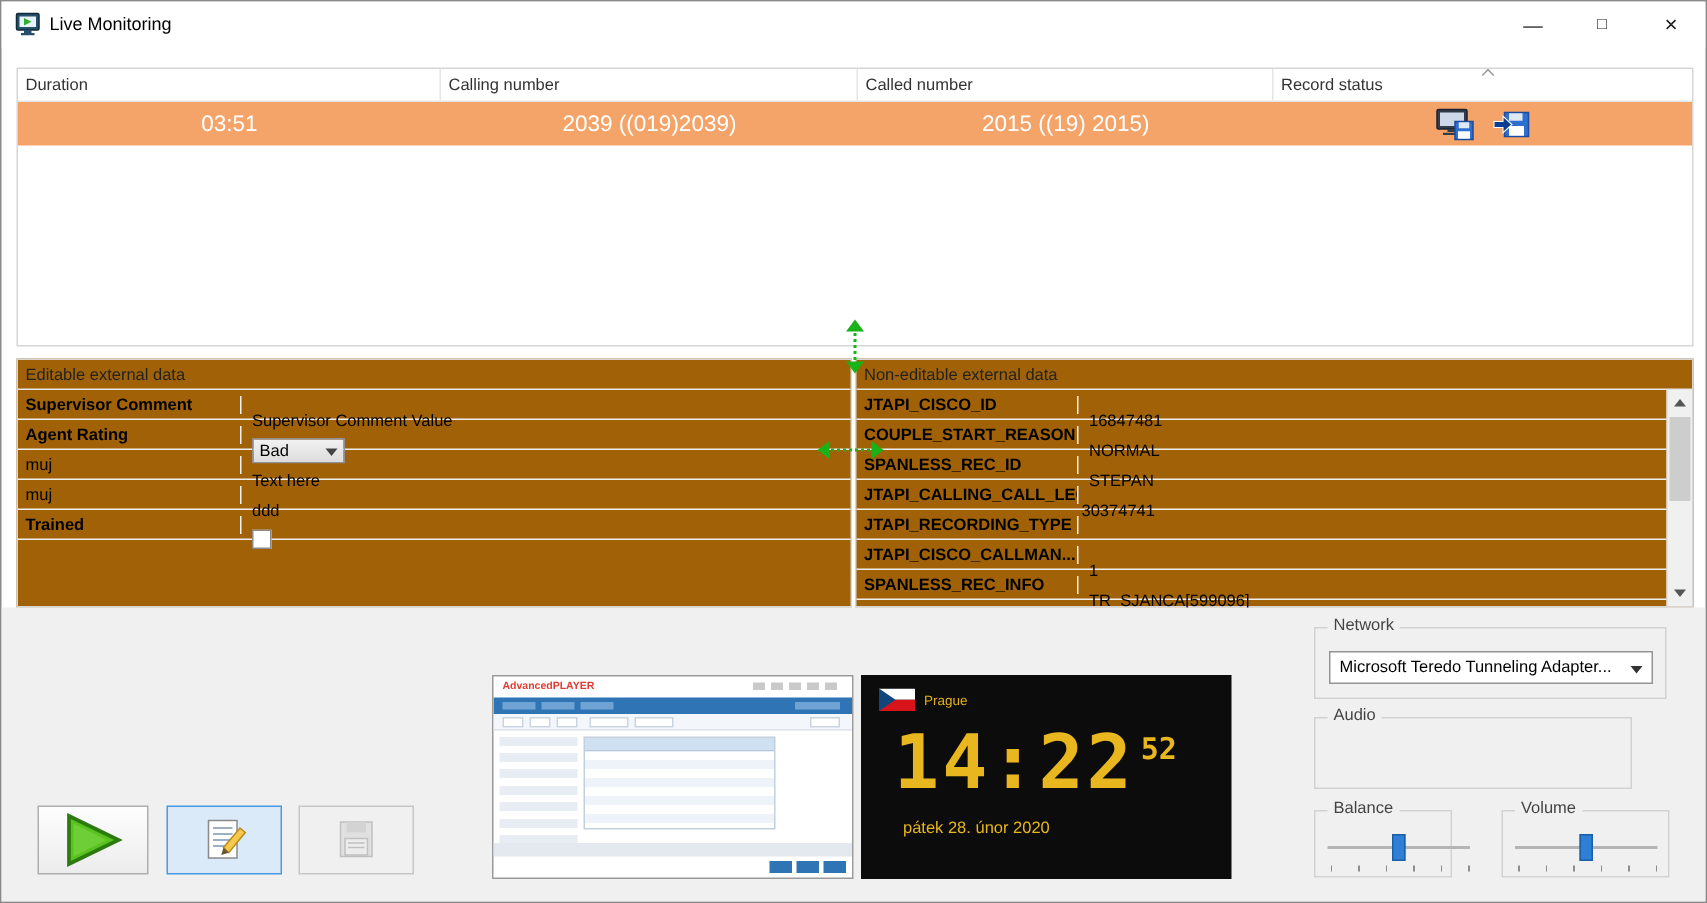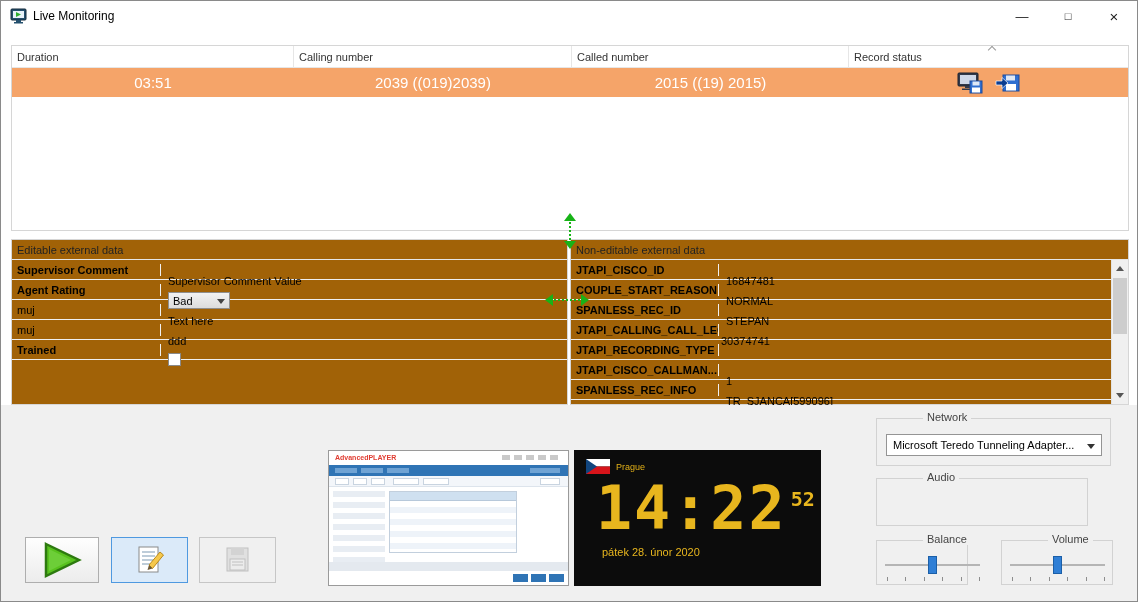--- a/index.html
+++ b/index.html
@@ -81,27 +81,27 @@
   .tp-table .bd { position:absolute; top:9px; left:0; right:0; bottom:0;
       background:repeating-linear-gradient(to bottom,#ffffff 0,#ffffff 6px,#eef3f9 6px,#eef3f9 12px); }
   .tp-strip { position:absolute; left:0; right:0; bottom:14px; height:9px; background:#e4e9ef; }
   .tp-foot { position:absolute; right:4px; bottom:3px; display:flex; gap:3px; }
   .tp-foot i { width:15px; height:8px; background:#2f74b5; display:block; }
 
   .thumb-clock { position:absolute; left:573px; top:45px; width:247px; height:136px; background:#0c0c0c; overflow:hidden; }
   .flag { position:absolute; left:12px; top:9px; width:24px; height:15px; }
   .clock-city { position:absolute; left:42px; top:12px; font-size:9px; color:#e2b018; }
   .clock-time { position:absolute; left:22px; top:34px; display:flex; align-items:flex-start; color:#e8b61e; font-family:"DejaVu Sans Mono", monospace; font-weight:bold; }
-  .clock-hhmm { font-size:60px; line-height:48px; letter-spacing:2px; }
+  .clock-hhmm { font-size:50px; line-height:48px; letter-spacing:2px; }
   .clock-sec { font-size:20px; line-height:22px; margin-top:4px; margin-left:4px; }
   .clock-date { position:absolute; left:28px; top:96px; font-size:11px; color:#e8b61e; }
 
   
   .group { position:absolute; border:1px solid #d2d2d2; }
-  .group-label { position:absolute; top:-8px; left:8px; background:#f0f0f0; padding:0 4px; font-size:11px; color:#444;margin-left:38px; }
+  .group-label { position:absolute; top:-8px; left:8px; background:#f0f0f0; padding:0 4px; font-size:11px; color:#444; }
   .g-network { left:875px; top:13px; width:235px; height:48px; }
   .g-audio   { left:875px; top:73px; width:212px; height:48px; }
   .g-balance { left:875px; top:135px; width:92px; height:45px; }
   .g-volume  { left:1000px; top:135px; width:112px; height:45px; }
 
   .combo { position:absolute; left:9px; top:15px; width:216px; height:22px; background:#fff; border:1px solid #949494; font-size:11px; line-height:20px; padding-left:6px; white-space:nowrap; overflow:hidden; }
   .combo .chev { position:absolute; right:6px; top:9px; width:0; height:0; border-left:4px solid transparent; border-right:4px solid transparent; border-top:5px solid #333; }
 
   .slider { position:absolute; left:8px; top:14px; width:95px; height:26px; }
   .sl-track { position:absolute; left:0; right:0; top:9px; height:2px; background:#b5b5b5; }

